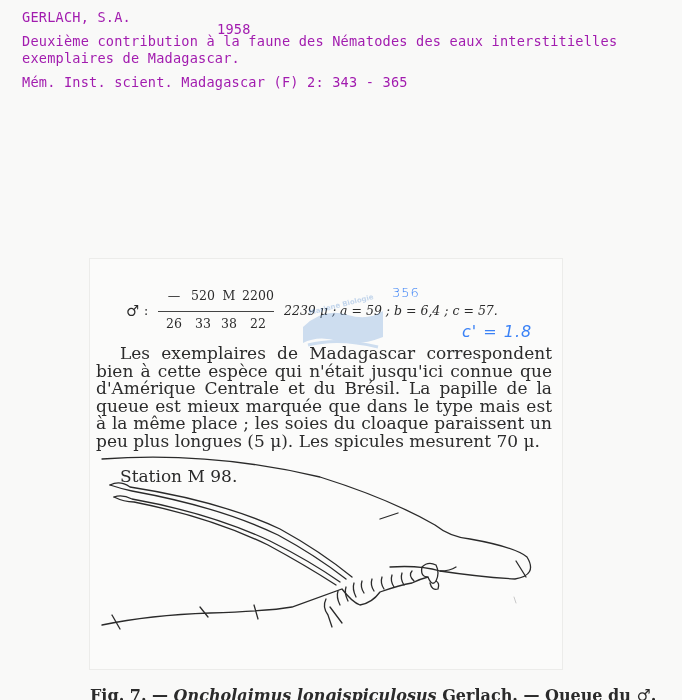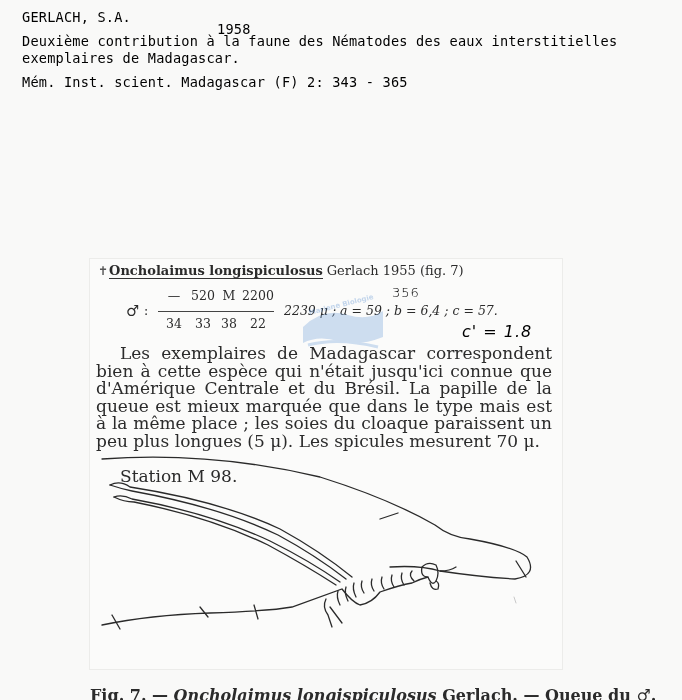--- a/index.html
+++ b/index.html
@@ -6,21 +6,21 @@
   body {
     width: 682px; height: 700px;
     background: #f9f9f8;
     position: relative;
     overflow: hidden;
     color: #2a2a2a;
   }
   .mono {
     font-family: "DejaVu Sans Mono", "Liberation Mono", monospace;
     font-size: 13.6px;
-    color: #000000;
+    color: #a21caf;
     position: absolute;
     left: 22px;
     white-space: pre;
     letter-spacing: 0.2px;
   }
   #ref-author { top: 9px; }
   #ref-year { position: absolute; left: 195px; top: 12px; }
   #ref-title-1 { top: 33px; }
   #ref-title-2 { top: 50px; }
   #ref-journal { top: 74px; }
@@ -45,21 +45,21 @@
   .formula { position: absolute; left: 30px; top: 28px; font-size: 12.5px; }
   .formula .sex { position: absolute; left: 6px; top: 15px; font-size: 15px; }
   .formula .colon { position: absolute; left: 24px; top: 16px; }
   .formula .num-row { position: absolute; left: 40px; white-space: nowrap; }
   .formula .num-row span { display: inline-block; text-align: center; }
   .formula .top { top: 1px; }
   .formula .bot { top: 29px; }
   .formula .bar { position: absolute; left: 38px; top: 24px; width: 116px; height: 1px; background: #444; }
   .formula .rest { position: absolute; left: 164px; top: 16px; white-space: nowrap; font-style: italic; }
 
-  .hand { position: absolute; font-family: "DejaVu Sans", sans-serif; color: #000000; font-weight: 300; text-align: right; }
+  .hand { position: absolute; font-family: "DejaVu Sans", sans-serif; color: #3b82f6; font-weight: 300; text-align: right; }
   #hand-356 { left: 302px; top: 26px; font-size: 13px; letter-spacing: 1px; }
   #hand-c { left: 372px; top: 63px; font-size: 16px; font-style: italic; letter-spacing: 1px; }
 
   .body-text {
     position: absolute; left: 6px; top: 86px; width: 456px;
     font-size: 17px; line-height: 17.6px; text-align: justify;
   }
   .body-text p { margin: 0; text-indent: 24px; }
   .body-text .station { text-indent: 24px; margin-top: 17px; }
 
@@ -79,33 +79,30 @@
 </head>
 <body>
 
 <div class="mono" id="ref-author"><span>GERLACH, S.A.</span><span id="ref-year">1958</span></div>
 <div class="mono" id="ref-title-1">Deuxième contribution à la faune des Nématodes des eaux interstitielles</div>
 <div class="mono" id="ref-title-2">exemplaires de Madagascar.</div>
 <div class="mono" id="ref-journal">Mém. Inst. scient. Madagascar (F) 2: 343 - 365</div>
 
 <div class="clip">
 
-  <div class="species-head serif">
-    <span class="mark">✝</span><span class="sp">Oncholaimus longispiculosus</span><span class="auth">Gerlach 1955 (fig. 7)</span>
-  </div>
 
   <div class="formula serif">
     <span class="sex">♂</span>
     <span class="colon">:</span>
     <div class="num-row top">
       <span style="width:28px">—</span><span style="width:30px">520</span><span style="width:22px">M</span><span style="width:36px">2200</span>
     </div>
     <div class="bar"></div>
     <div class="num-row bot">
-      <span style="width:28px">34</span><span style="width:30px">33</span><span style="width:22px">38</span><span style="width:36px">22</span>
+      <span style="width:28px">26</span><span style="width:30px">33</span><span style="width:22px">38</span><span style="width:36px">22</span>
     </div>
     <span class="rest">2239 μ ; a = 59 ; b = 6,4 ; c = 57.</span>
   </div>
 
   <span class="hand" id="hand-356">356</span>
   <span class="hand" id="hand-c">c' = 1.8</span>
 
   <div class="watermark">
     <svg width="90" height="60" viewBox="0 0 90 60">
       <path d="M5 30 Q25 10 50 18 Q70 24 85 14 L85 40 Q60 50 40 44 Q20 38 5 46 Z" fill="#7aa6dc"></path>

